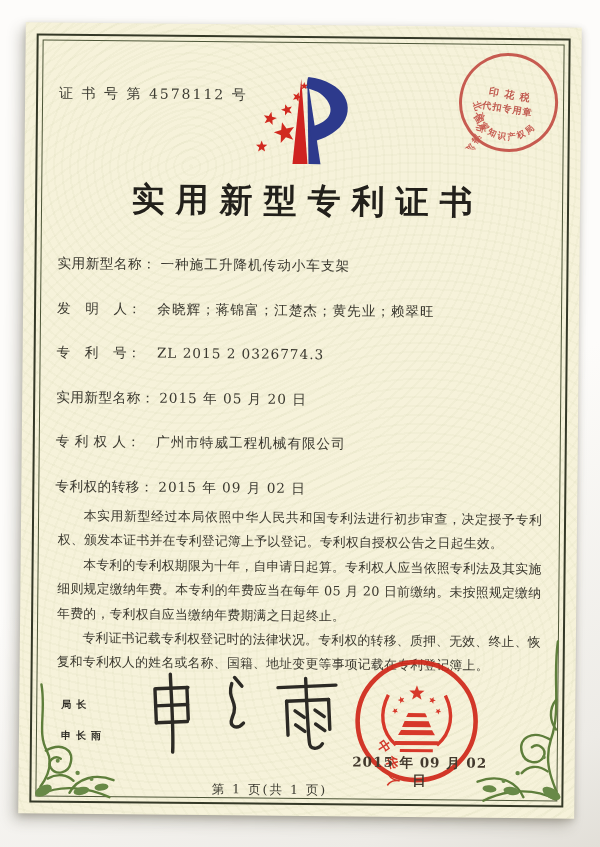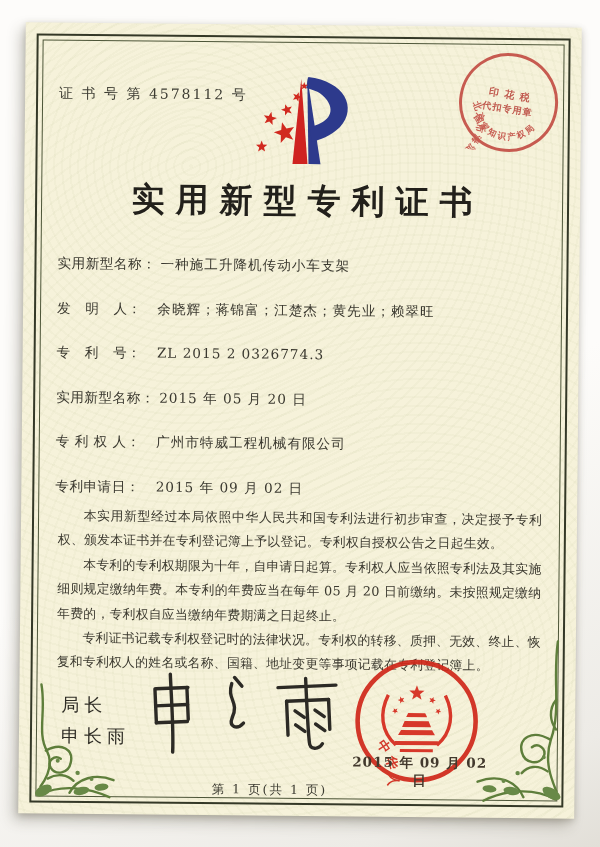--- a/index.html
+++ b/index.html
@@ -25,22 +25,22 @@
 
   .fields{position:absolute;left:34px;right:26px;top:232px;}
   .frow{height:44.6px;font-size:13.6px;color:#3a382f;white-space:nowrap;}
   .flabel{display:inline-block;min-width:96px;letter-spacing:.5px;}
   .fvalue{letter-spacing:1px;}
 
   .bodytext{position:absolute;left:37px;right:35px;top:481px;font-size:12.8px;
             line-height:24.4px;color:#3b392f;text-align:justify;letter-spacing:.3px;}
   .bodytext p{margin:0;text-indent:2em;}
 
-  .director{position:absolute;left:42px;top:666px;font-size:18px;line-height:31px;
-            letter-spacing:5px;color:#2e2c25;}
+  .director{position:absolute;left:42px;top:666px;font-size:10px;line-height:31px;
+            letter-spacing:5px;color:#2e2c25;font-weight:bold;}
   .sig{position:absolute;left:118px;top:632px;width:236px;height:118px;}
 
   .seal{position:absolute;left:331px;top:629px;width:133px;height:133px;opacity:.92;}
   .seal-date{position:absolute;left:328px;top:728px;width:146px;z-index:3;text-align:center;
              font-size:13.5px;font-weight:600;letter-spacing:1px;color:#42392d;}
 
   .tax{position:absolute;left:431px;top:23px;width:105px;height:105px;transform:rotate(9deg);opacity:.9;}
 
   .orn-bl{position:absolute;left:15px;bottom:11px;width:102px;height:120px;}
   .orn-br{position:absolute;right:11px;bottom:9px;width:104px;height:170px;}
@@ -147,21 +147,21 @@
       </div>
       <div class="frow">
         <span class="flabel">实用新型名称：</span>
         <span class="fvalue">2015 年 05 月 20 日</span>
       </div>
       <div class="frow">
         <span class="flabel">专 利 权 人：</span>
         <span class="fvalue">广州市特威工程机械有限公司</span>
       </div>
       <div class="frow">
-        <span class="flabel">专利申请日：</span>
+        <span class="flabel">专利权的转移：</span>
         <span class="fvalue">2015 年 09 月 02 日</span>
       </div>
     </div>
 
     <div class="bodytext">
       <p>本实用新型经过本局依照中华人民共和国专利法进行初步审查，决定授予专利权、颁发本证书并在专利登记簿上予以登记。专利权自授权公告之日起生效。</p>
       <p>本专利的专利权期限为十年，自申请日起算。专利权人应当依照专利法及其实施细则规定缴纳年费。本专利的年费应当在每年 05 月 20 日前缴纳。未按照规定缴纳年费的，专利权自应当缴纳年费期满之日起终止。</p>
       <p>专利证书记载专利权登记时的法律状况。专利权的转移、质押、无效、终止、恢复和专利权人的姓名或名称、国籍、地址变更等事项记载在专利登记簿上。</p>
     </div>
 

